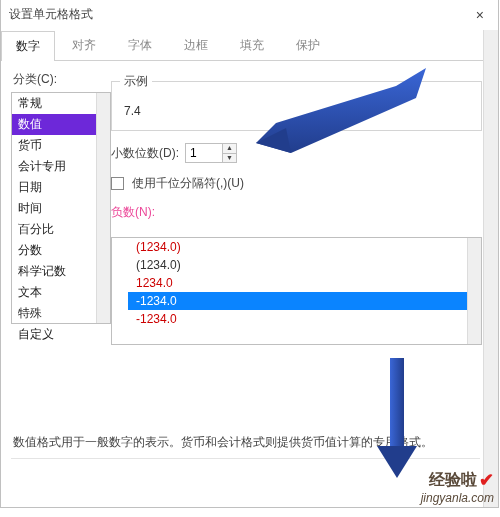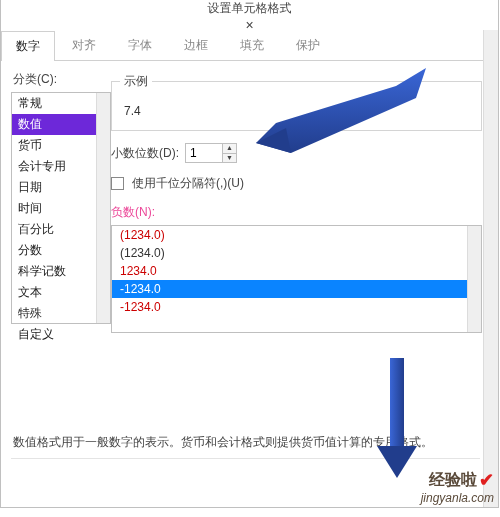--- a/index.html
+++ b/index.html
@@ -21,21 +21,20 @@
     background: #fff;
   }
   .titlebar {
     height: 30px;
     display: flex;
     align-items: center;
     justify-content: space-between;
     padding: 0 8px;
     border-bottom: 1px solid transparent;
     background: #fff;
-    flex-direction: column;
   }
   .titlebar .title { color: #444; }
   .close-x { font-size: 14px; color: #444; padding: 0 6px; }
   .tabs {
     display: flex;
     border-bottom: 1px solid #d0d0d0;
     background: #fff;
   }
   .tab {
     padding: 6px 14px;
@@ -130,23 +129,24 @@
     background:#f4f4f4;
   }
   .spin-btns div:first-child { border-bottom:1px solid #bfbfbf; }
   .checkbox-row { display:flex; align-items:center; gap:8px; margin-top:12px; color:#444; }
   .checkbox-box {
     width:13px; height:13px; border:1px solid #888; background:#fff;
   }
   .neg-label { margin-top: 12px; color:#ec4899; }
   .neg-list {
     border: 1px solid #bfbfbf;
-    margin-top: 4px;
+    margin-top: 16px;
     height: 108px;
     display: flex;
+    padding-left: 16px;
   }
   .neg-items { flex:1; }
   .neg-items div { padding: 2px 8px; }
   .neg-red { color: #cc0000; }
   .neg-black { color: #333; }
   .neg-sel { background: #0a84ff; color: #fff; }
   .neg-scroll {
     width: 14px;
     background: #efefef;
     border-left: 1px solid #dcdcdc;

